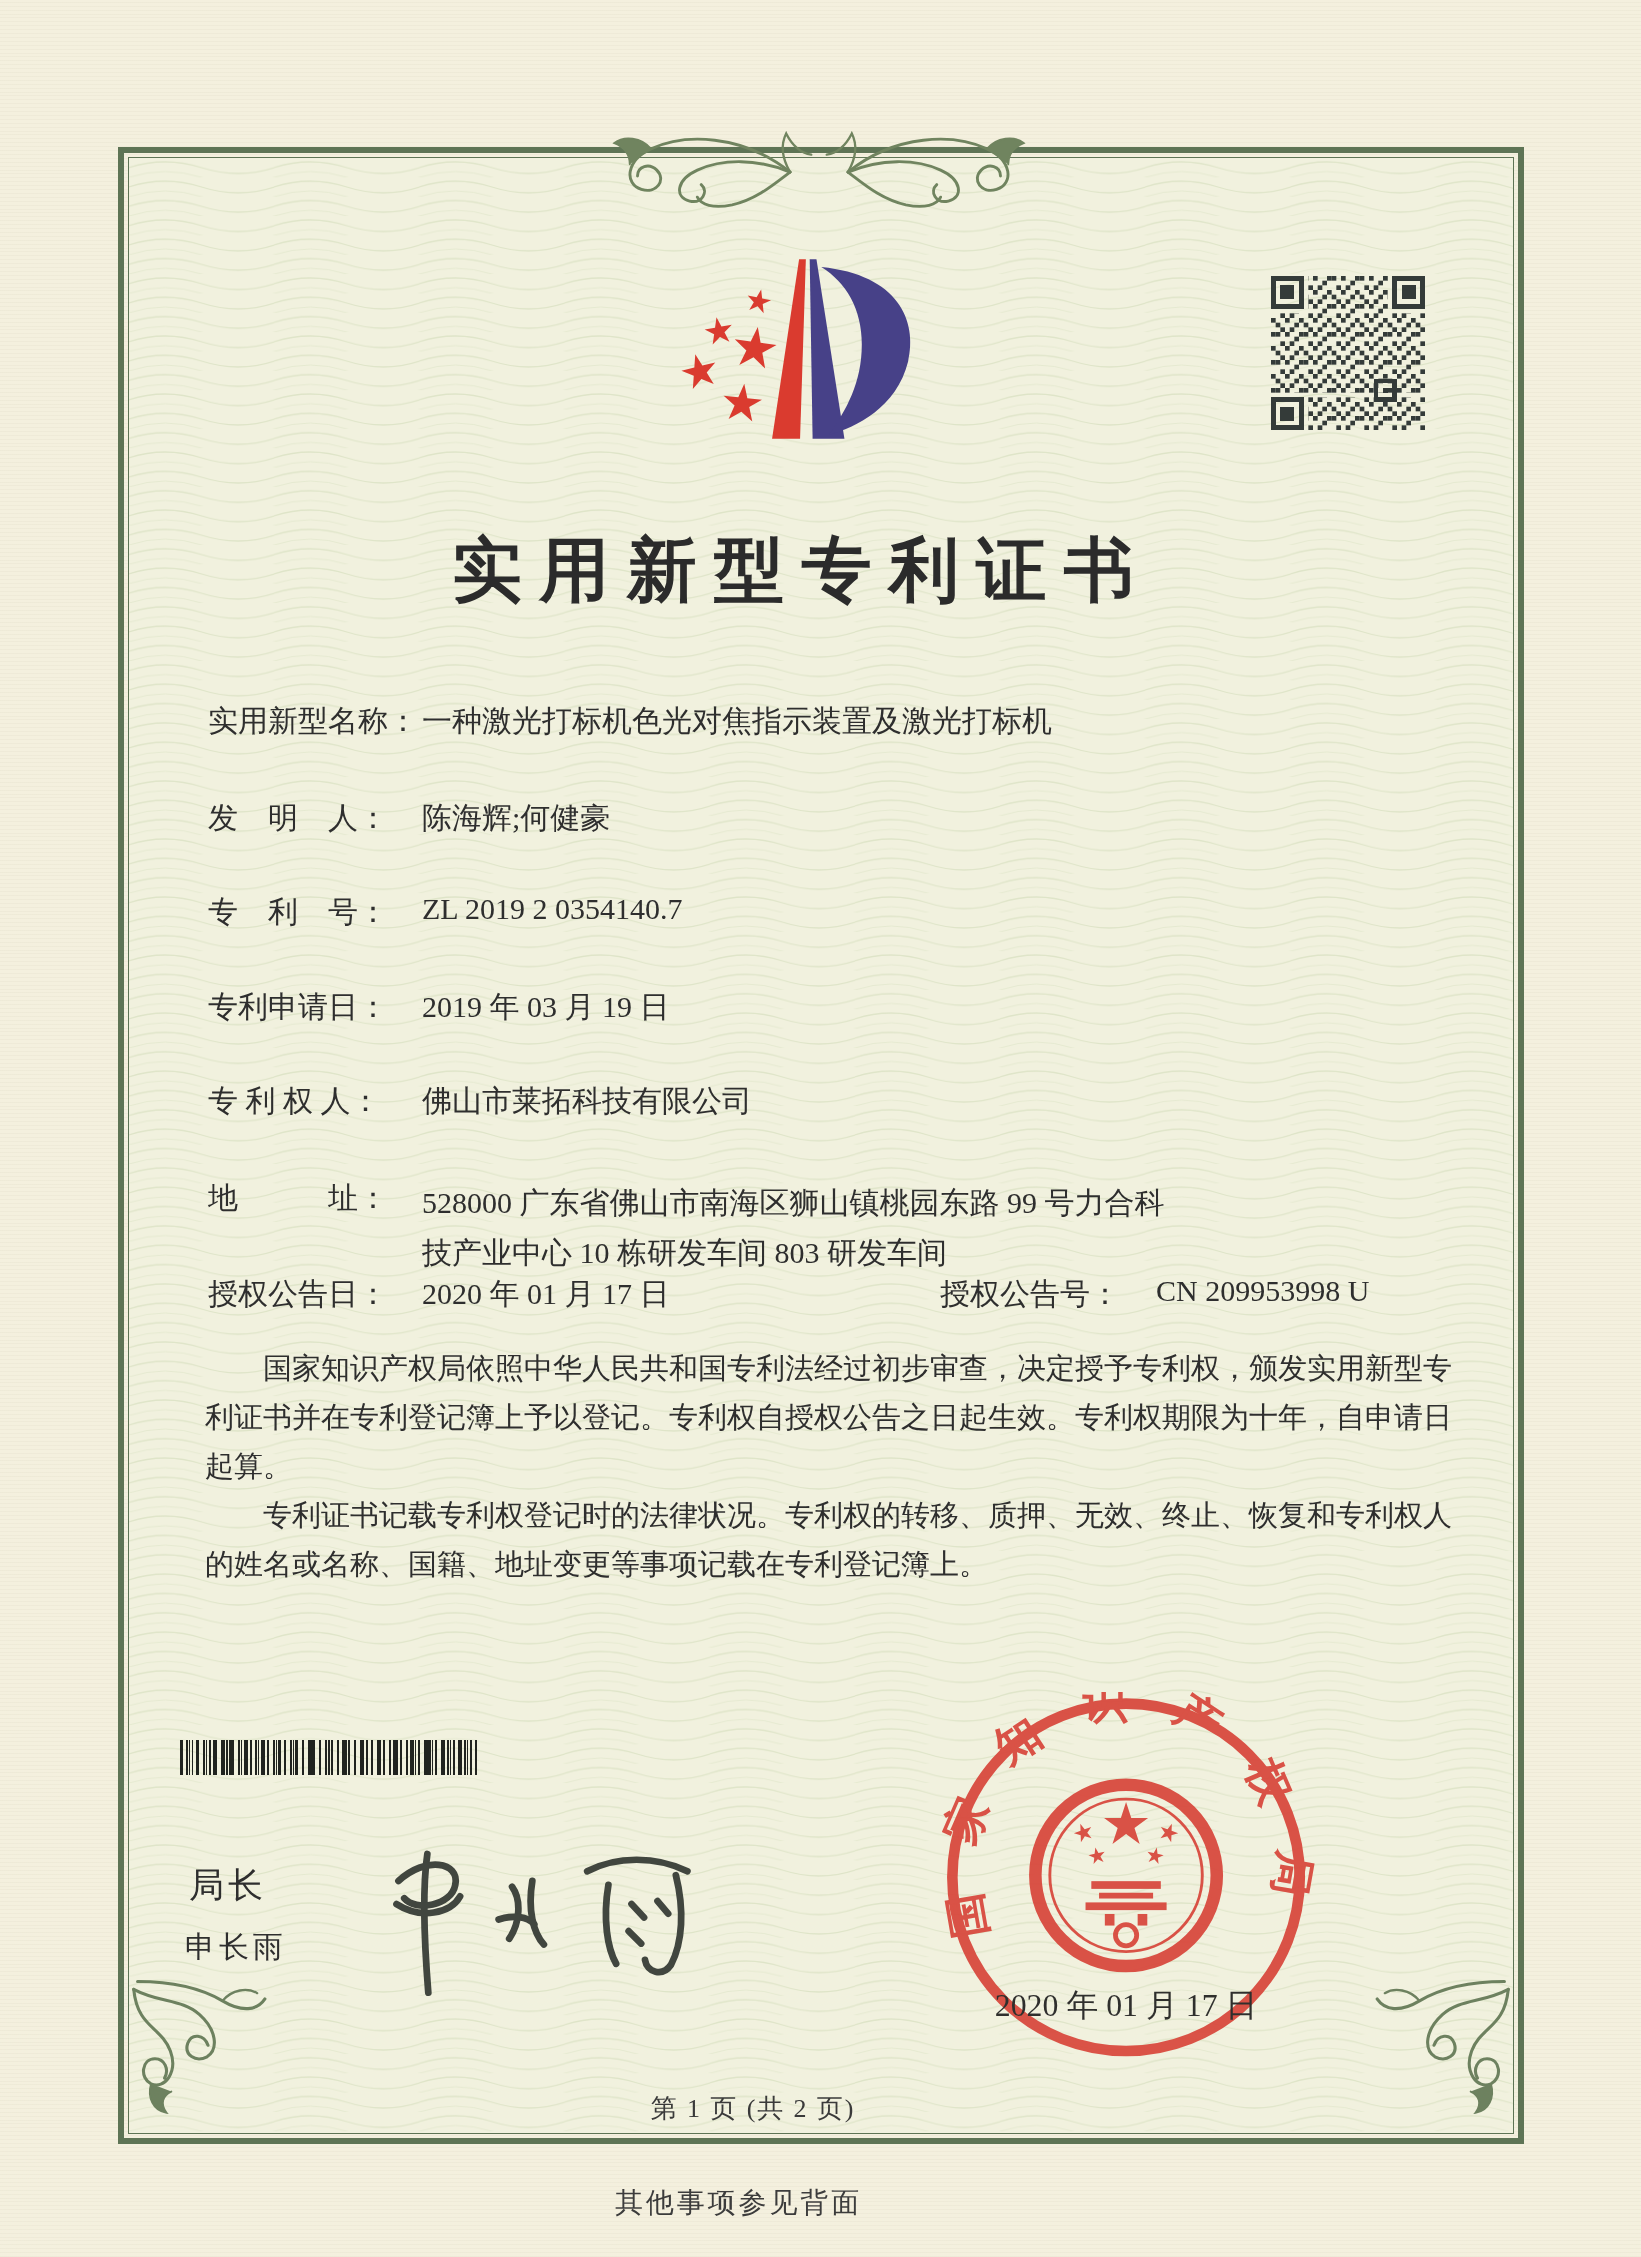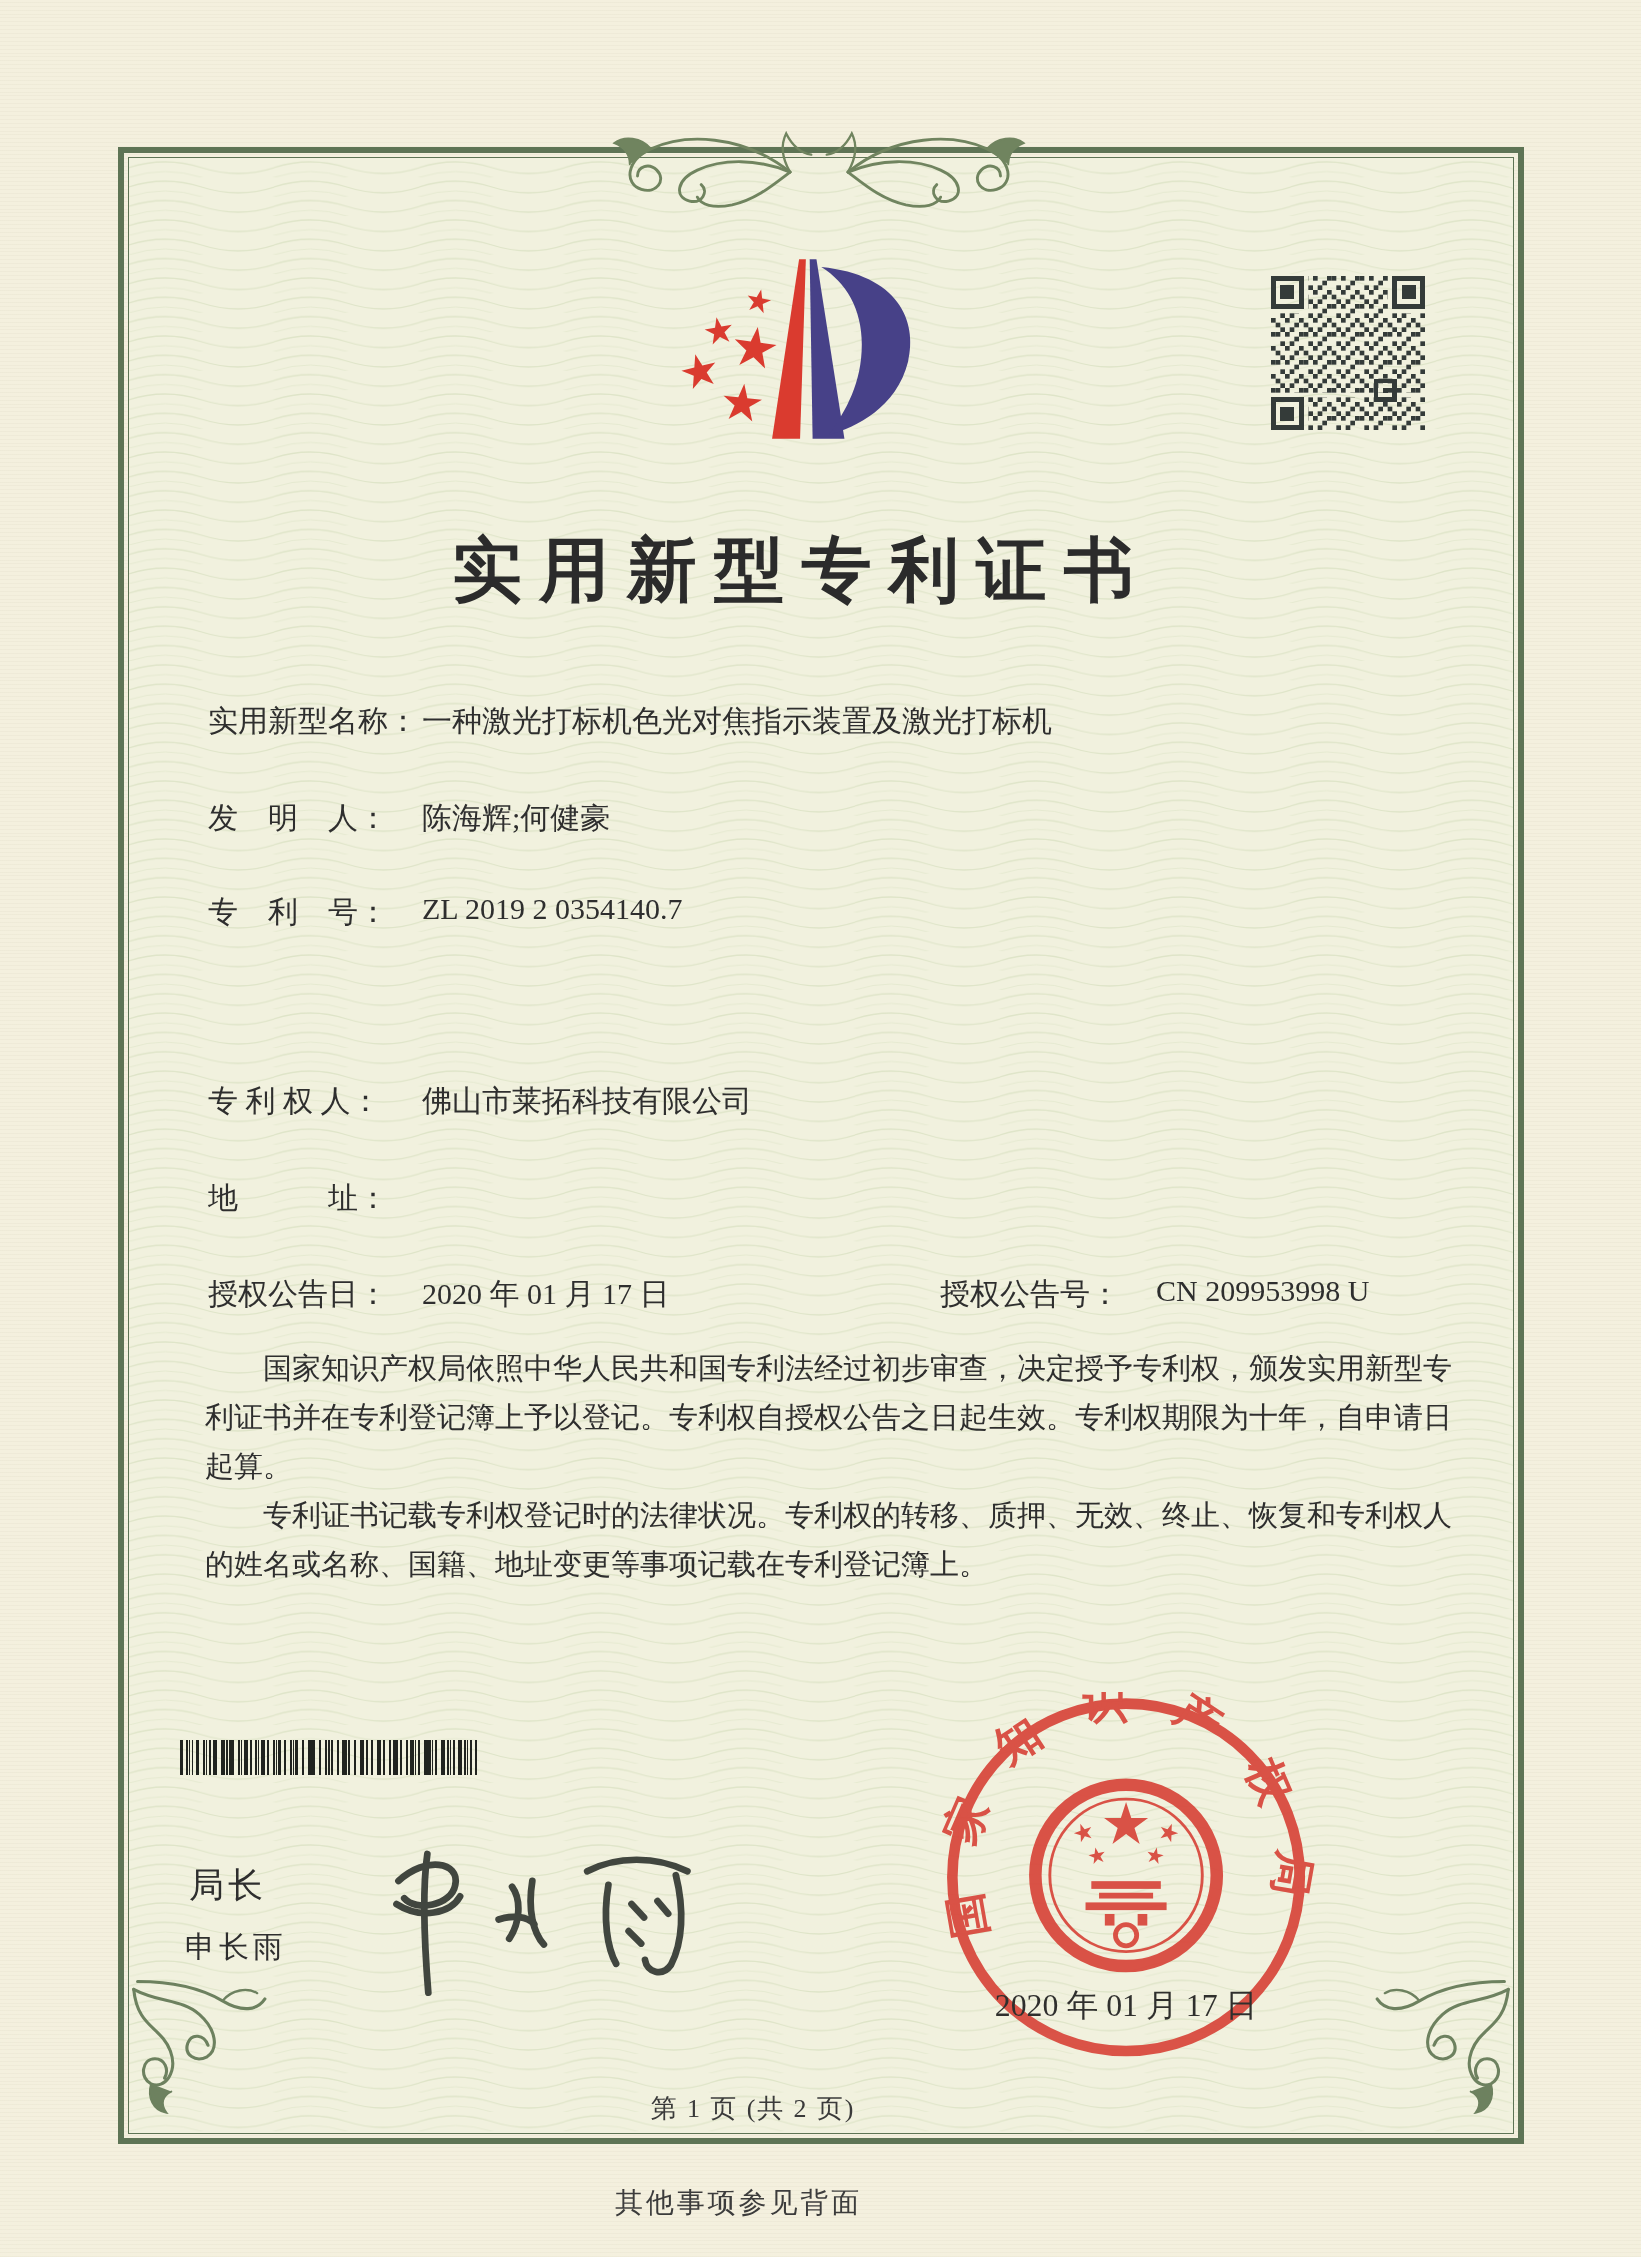--- a/index.html
+++ b/index.html
@@ -186,26 +186,34 @@
     <span class="value">一种激光打标机色光对焦指示装置及激光打标机</span>
   </div>
   <div class="field-row" style="top:798px;text-align:right;">
     <span class="label">发　明　人：</span>
     <span class="value">陈海辉;何健豪</span>
   </div>
   <div class="field-row" style="top:892px;">
     <span class="label">专　利　号：</span>
     <span class="value">ZL 2019 2 0354140.7</span>
   </div>
+  <div class="field-row" style="top:987px;">
+    <span class="label">专利申请日：</span>
+    <span class="value">2019 年 03 月 19 日</span>
+  </div>
   <div class="field-row" style="top:1081px;">
     <span class="label">专 利 权 人：</span>
     <span class="value">佛山市莱拓科技有限公司</span>
   </div>
   <div class="field-row" style="top:1178px;height:106px;">
     <span class="label">地　　　址：</span>
+    <div class="addr-lines">
+      <div>528000 广东省佛山市南海区狮山镇桃园东路 99 号力合科</div>
+      <div>技产业中心 10 栋研发车间 803 研发车间</div>
+    </div>
   </div>
   <div class="field-row" style="top:1274px;">
     <span class="label">授权公告日：</span>
     <span class="value">2020 年 01 月 17 日</span>
     <span class="grant-label2">授权公告号：</span>
     <span class="grant-value2">CN 209953998 U</span>
   </div>
 
   <div class="paras">
     <p>国家知识产权局依照中华人民共和国专利法经过初步审查，决定授予专利权，颁发实用新型专利证书并在专利登记簿上予以登记。专利权自授权公告之日起生效。专利权期限为十年，自申请日起算。</p>

